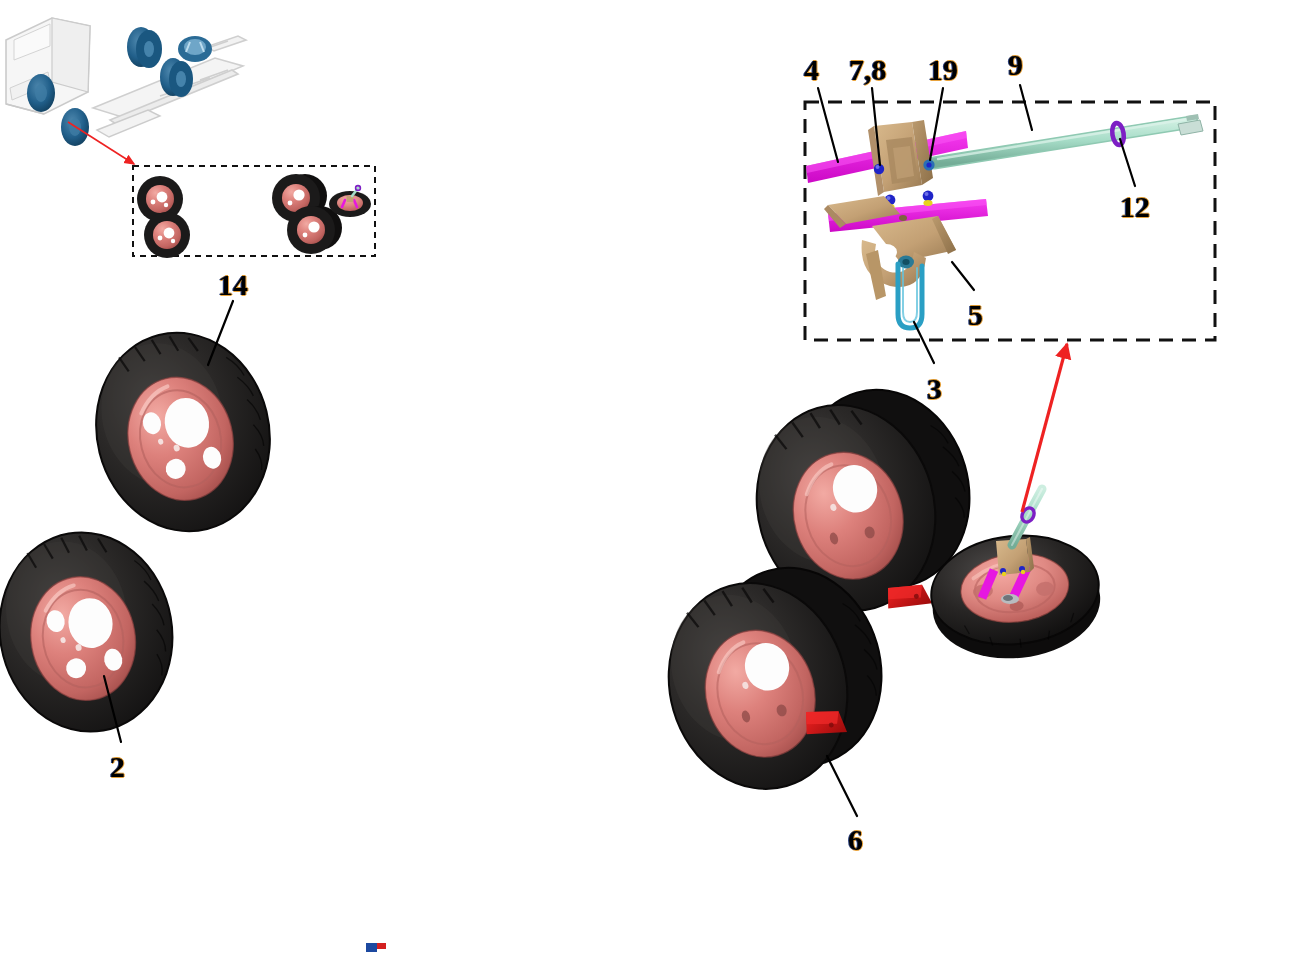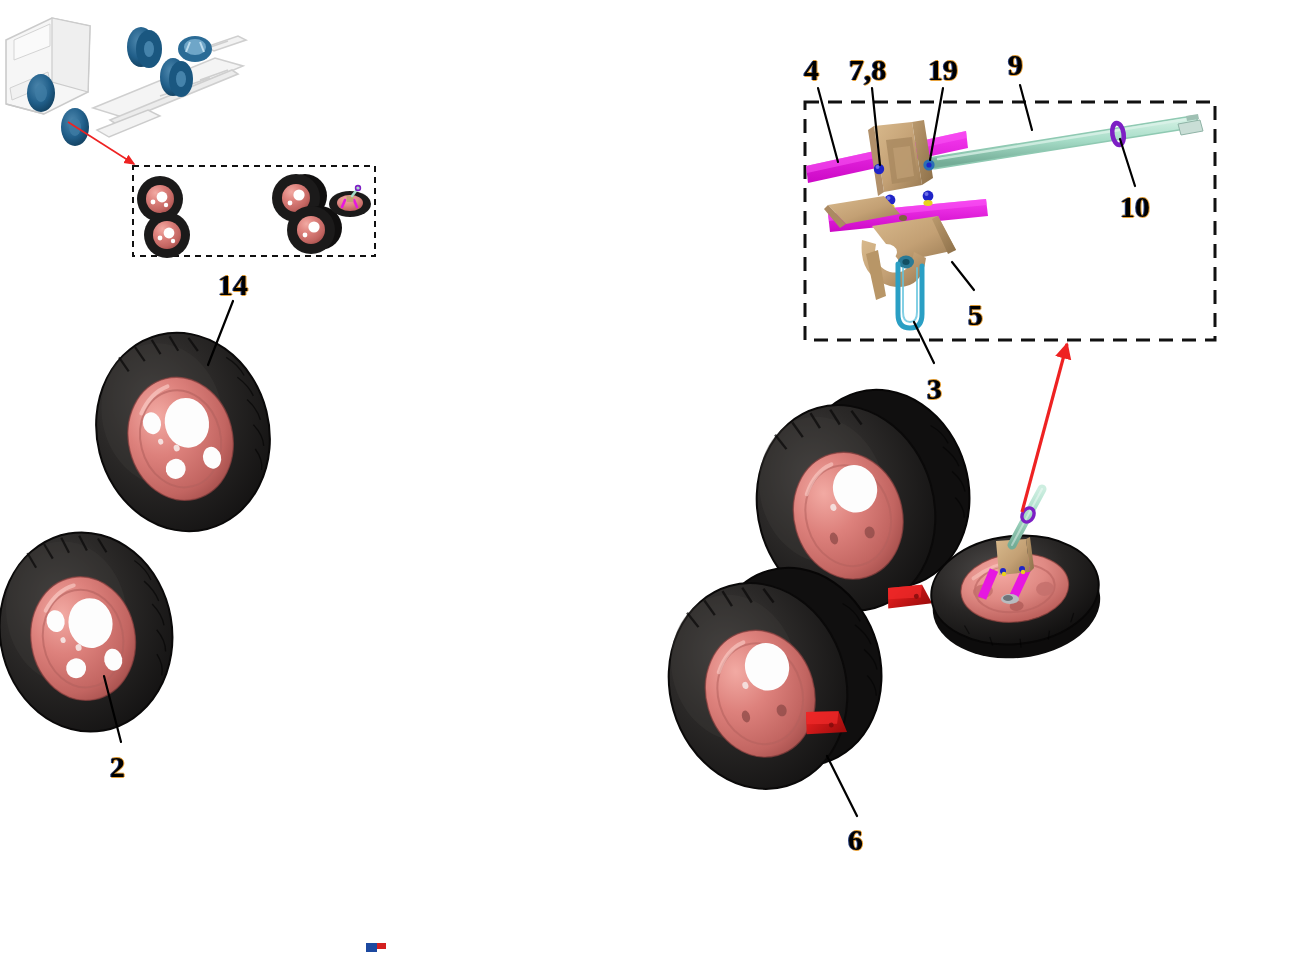--- a/index.html
+++ b/index.html
@@ -361,20 +361,20 @@
     <g>
       <rect x="366" y="943" width="11" height="9" fill="#1c49a0"></rect>
       <rect x="377" y="943" width="9" height="6" fill="#d32020"></rect>
     </g>
   </svg>
 
   <div class="callout" style="left:804px;top:55px;">4</div>
   <div class="callout" style="left:849px;top:55px;">7,8</div>
   <div class="callout" style="left:928px;top:55px;">19</div>
   <div class="callout" style="left:1008px;top:50px;">9</div>
-  <div class="callout" style="left:1120px;top:192px;">10</div>
+  <div class="callout" style="left:1120px;top:192px;">12</div>
   <div class="callout" style="left:968px;top:300px;">5</div>
   <div class="callout" style="left:927px;top:374px;">3</div>
   <div class="callout" style="left:218px;top:270px;">14</div>
   <div class="callout" style="left:110px;top:752px;">2</div>
   <div class="callout" style="left:848px;top:825px;">6</div>
 
 </div>
 
 </body></html>

